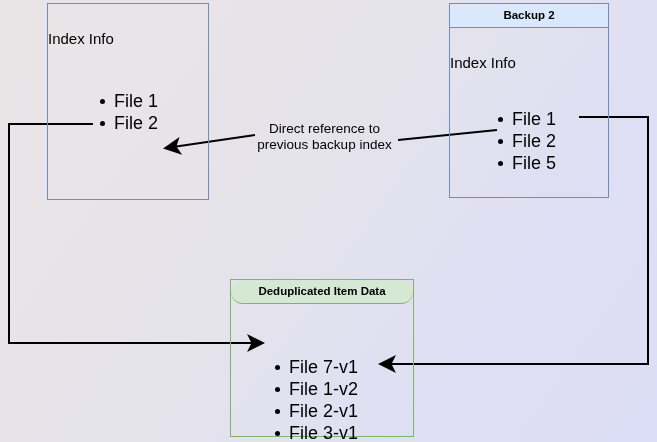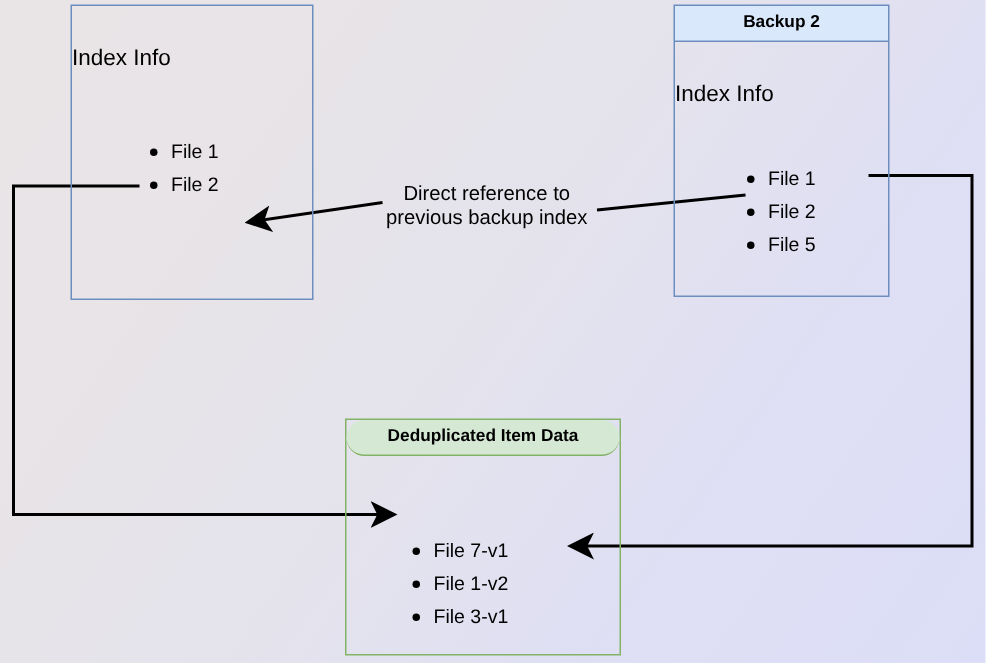--- a/index.html
+++ b/index.html
@@ -58,21 +58,21 @@
     color: #000;
   }
 
   .item-list {
     position: absolute;
     margin: 0;
     padding: 0;
     list-style: none;
   }
   .item-list li {
-    font-size: 13px;
+    font-size: 18px;
     color: #000;
     line-height: 22px;
     white-space: nowrap;
     position: relative;
     padding-left: 14px;
   }
   .item-list li::before {
     content: "";
     position: absolute;
     left: 0;
@@ -125,38 +125,39 @@
   <div class="node" style="left:47px; top:3px; width:162px; height:197px;">
     <div class="node-body">
       <div class="index-title">Index Info</div>
       <ul class="item-list" style="left:52px; top:86px;">
         <li>File 1</li>
         <li>File 2</li>
       </ul>
     </div>
   </div>
 
-  <div class="node" style="left:449px; top:3px; width:144px; height:195px;">
+  <div class="node" style="left:449px; top:3px; width:160px; height:195px;">
     <div class="node-header">Backup 2</div>
     <div class="node-body">
       <div class="index-title">Index Info</div>
       <ul class="item-list" style="left:48px; top:80px;">
         <li>File 1</li>
         <li>File 2</li>
         <li>File 5</li>
       </ul>
     </div>
   </div>
 
   <div class="node green" style="left:230px; top:279px; width:184px; height:158px;">
     <div class="node-header">Deduplicated Item Data</div>
     <div class="node-body">
       <ul class="item-list" style="left:44px; top:52px;">
         <li>File 7-v1</li>
         <li>File 1-v2</li>
+        <li>File 2-v1</li>
         <li>File 3-v1</li>
       </ul>
     </div>
   </div>
 
   <div class="edge-label" style="left:241px; top:121px; width:167px;">Direct reference to
 previous backup index</div>
 
 </div>
 

